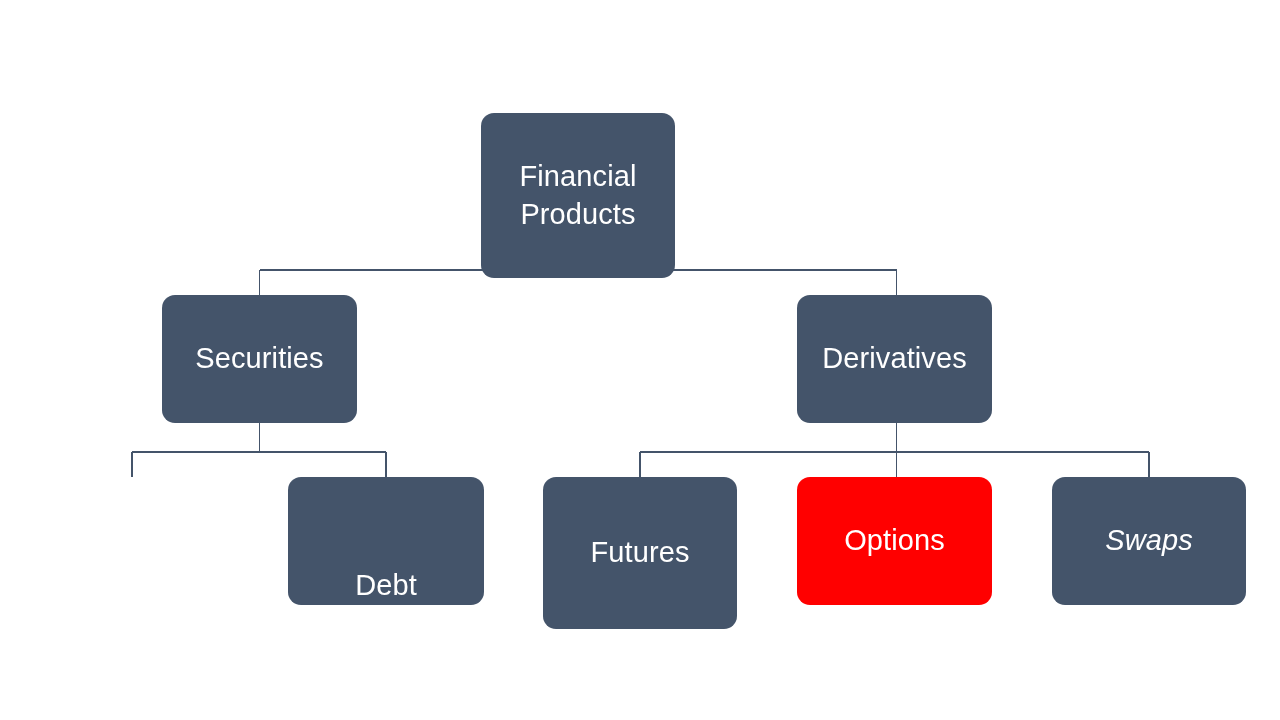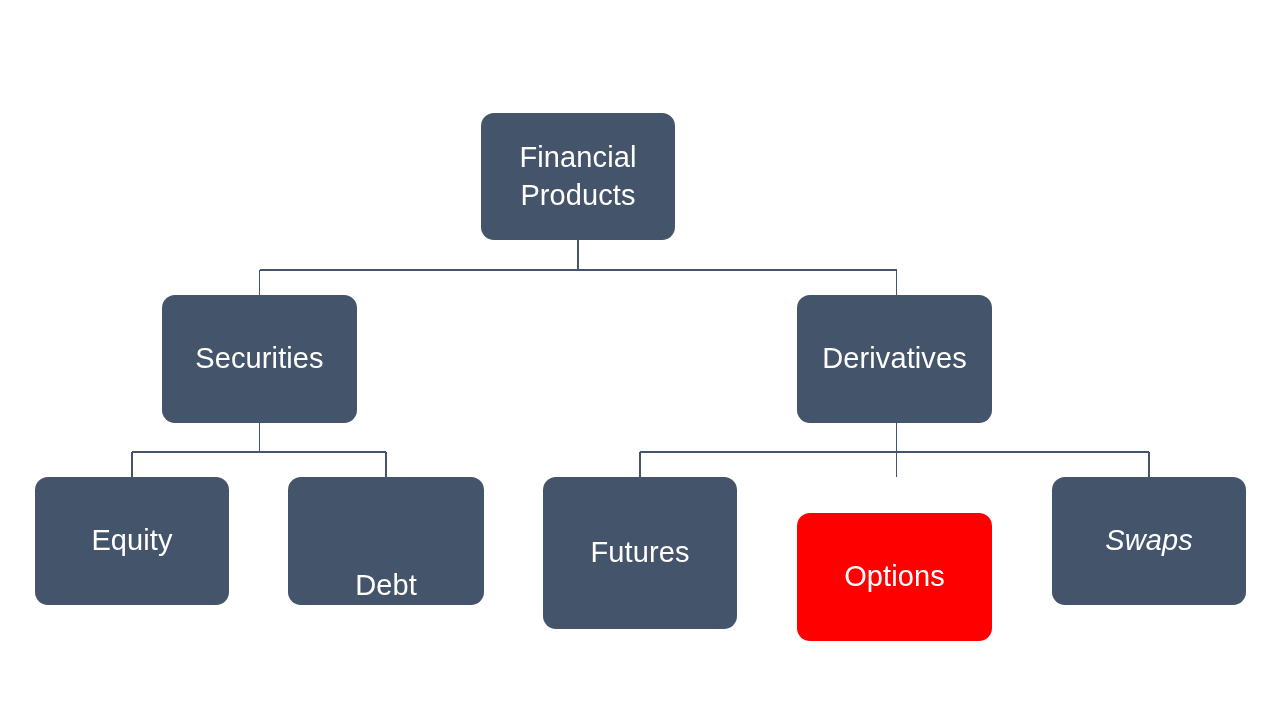--- a/index.html
+++ b/index.html
@@ -74,46 +74,43 @@
       <path d="M386,452 L386,477"></path>
 
       <path d="M896.5,423 L896.5,452"></path>
       <path d="M640,452 L1149,452"></path>
       <path d="M640,452 L640,477"></path>
       <path d="M896.5,452 L896.5,477"></path>
       <path d="M1149,452 L1149,477"></path>
     </g>
   </svg>
 
-  <div class="node lvl-root" style="left:481px; top:113px; width:194px; height:127px; background:#44546A;">
+  <div class="node lvl-root" style="left:481px; top:113px; width:194px; height:165px; background:#44546A;">
     <span class="node-label">Financial
 Products</span>
   </div>
 
   <div class="node lvl-two" style="left:797px; top:295px; width:195px; height:128px; background:#44546A;">
     <span class="node-label">Derivatives</span>
   </div>
 
   <div class="node lvl-two" style="left:162px; top:295px; width:195px; height:128px; background:#44546A;">
     <span class="node-label">Securities</span>
   </div>
 
-  <div class="node lvl-leaf" style="left:35px; top:477px; width:194px; height:128px; background:#44546A;">
-    <span class="node-label">Equity</span>
-  </div>
 
   <div class="node lvl-leaf" style="left:288px; top:477px; width:196px; height:128px; background:#44546A;align-items:flex-end;">
     <span class="node-label">Debt</span>
   </div>
 
   <div class="node lvl-leaf" style="left:543px; top:477px; width:194px; height:152px; background:#44546A;">
     <span class="node-label">Futures</span>
   </div>
 
-  <div class="node lvl-leaf" style="left:797px; top:477px; width:195px; height:128px; background:#FF0000;margin-top:36px;">
+  <div class="node lvl-leaf" style="left:797px; top:477px; width:195px; height:128px; background:#FF0000;">
     <span class="node-label">Options</span>
   </div>
 
   <div class="node lvl-leaf" style="left:1052px; top:477px; width:194px; height:128px; background:#44546A;font-style:italic;">
     <span class="node-label">Swaps</span>
   </div>
 
 </div>
 
 </body></html>

